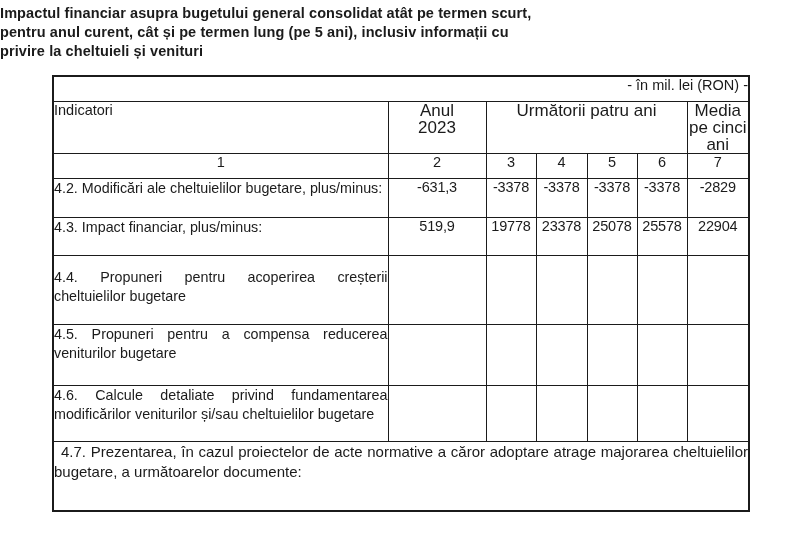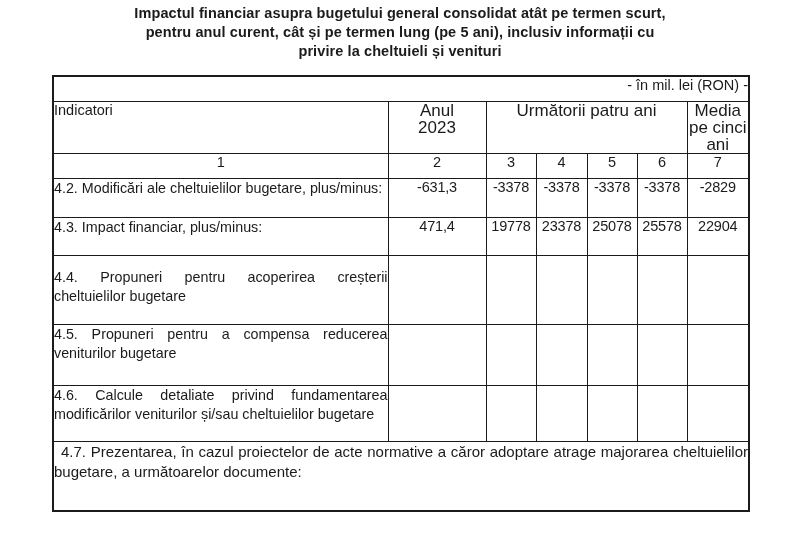--- a/index.html
+++ b/index.html
@@ -16,21 +16,20 @@
     font-family: "Liberation Sans", "DejaVu Sans", sans-serif;
     -webkit-font-smoothing: antialiased;
   }
 
   
   .doc-title {
     position: absolute;
     top: 4px;
     left: 0;
     width: 100%;
-    text-align: center;
     font-weight: bold;
     font-size: 14.5px;
     line-height: 19px;
     letter-spacing: 0.1px;
   }
 
   
   table.fin-table {
     position: absolute;
     left: 52px;
@@ -158,21 +157,21 @@
       <td class="num-cell">-631,3</td>
       <td class="num-cell">-3378</td>
       <td class="num-cell">-3378</td>
       <td class="num-cell">-3378</td>
       <td class="num-cell">-3378</td>
       <td class="num-cell">-2829</td>
     </tr>
 
     <tr class="r-43">
       <td class="label-cell">4.3. Impact financiar, plus/minus:</td>
-      <td class="num-cell">471,4</td>
+      <td class="num-cell">519,9</td>
       <td class="num-cell">19778</td>
       <td class="num-cell">23378</td>
       <td class="num-cell">25078</td>
       <td class="num-cell">25578</td>
       <td class="num-cell">22904</td>
     </tr>
 
     <tr class="r-44">
       <td class="label-cell">4.4. Propuneri pentru acoperirea creșterii cheltuielilor bugetare</td>
       <td class="num-cell"></td>

